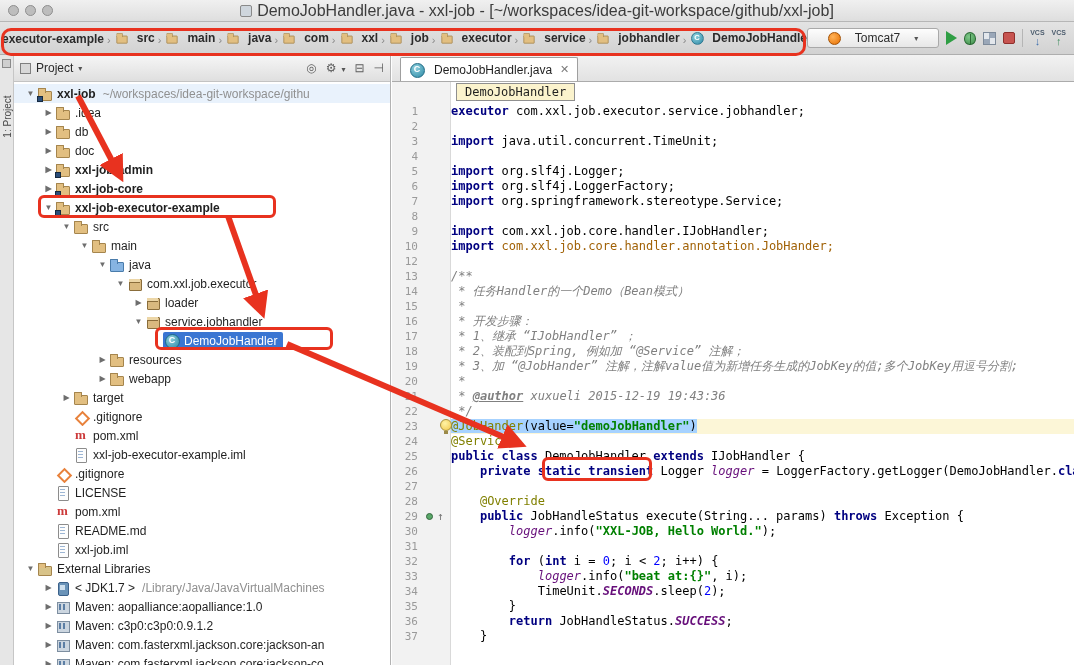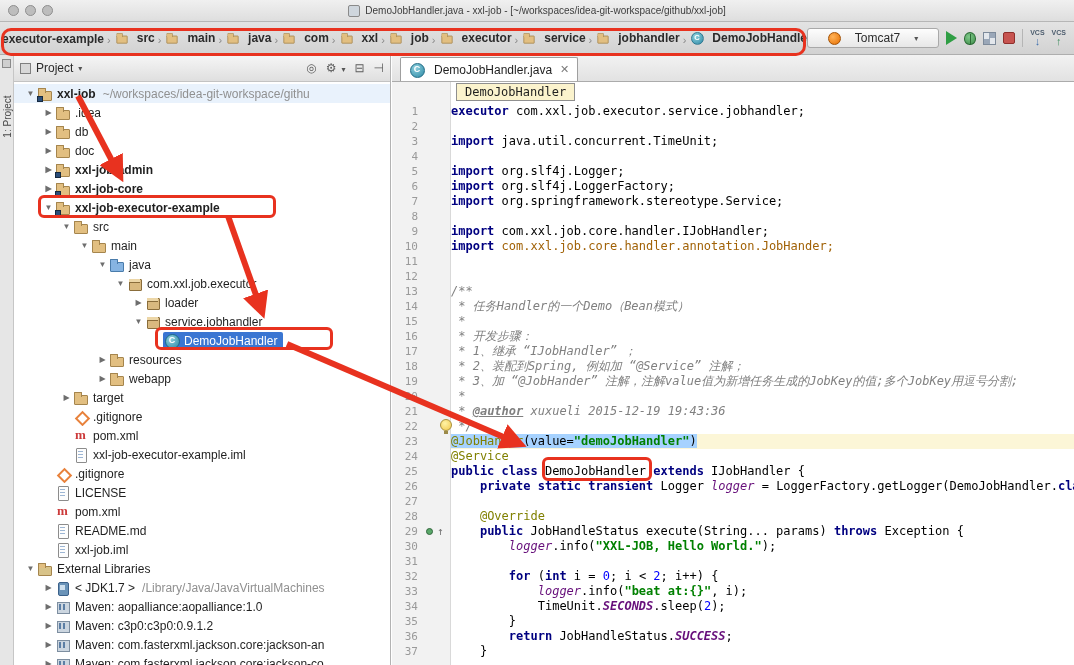--- a/index.html
+++ b/index.html
@@ -6,21 +6,21 @@
   html,body { width:1074px; height:665px; overflow:hidden; font-family:"Liberation Sans", sans-serif; background:#fff; }
   #app { position:relative; width:1074px; height:665px; overflow:hidden; }
 
   
   .titlebar { position:absolute; left:0; top:0; width:1074px; height:22px;
     background:linear-gradient(#f0f0f0,#dedede); border-bottom:1px solid #b6b6b6;
     display:flex; align-items:center; justify-content:center; }
   .lights { position:absolute; left:8px; top:5px; display:flex; gap:6px; }
   .light { width:11px; height:11px; border-radius:50%; background:#bdbdbd; border:1px solid #8f8f8f; }
   .win-icon { width:12px; height:12px; border:1px solid #8a8a8a; border-radius:2px; background:#cfd6dd; margin-right:5px; }
-  .title-text { font-size:10px; color:#3c3c3c; white-space:nowrap; }
+  .title-text { font-size:16px; color:#3c3c3c; white-space:nowrap; }
 
   
   .navbar { position:absolute; left:0; top:22px; width:1074px; height:33px;
     background:linear-gradient(#e3e3e3,#d2d2d2); border-bottom:1px solid #aeaeae;
     display:flex; align-items:center; padding:0 4px 0 2px; }
   .crumbs { display:flex; align-items:flex-end; white-space:nowrap; overflow:hidden; flex:0 1 auto; }
   .nav-item { display:flex; align-items:center; gap:3px; font-size:12px; font-weight:600; color:#2b2b2b; cursor:default; }
   .nav-sep { color:#8a8a8a; font-size:11px; padding:0 3px; }
   .nav-right { margin-left:auto; display:flex; align-items:center; gap:7px; padding-right:4px; }
   .runcfg { display:flex; align-items:center; gap:14px; background:linear-gradient(#fdfdfd,#e7e7e7);
@@ -467,25 +467,20 @@
             <span class="lnum">9</span>
             <span class="gic"></span>
             <span class="ct"><span class="k">import </span><span>com.xxl.job.core.handler.IJobHandler;</span></span>
           </div>
           <div class="cline">
             <span class="lnum">10</span>
             <span class="gic"></span>
             <span class="ct"><span class="k">import </span><span class="gray">com.xxl.job.core.handler.annotation.JobHander;</span></span>
           </div>
           <div class="cline">
-            <span class="lnum">11</span>
-            <span class="gic"></span>
-            <span class="ct"></span>
-          </div>
-          <div class="cline">
             <span class="lnum">12</span>
             <span class="gic"></span>
             <span class="ct"></span>
           </div>
           <div class="cline">
             <span class="lnum">13</span>
             <span class="gic"></span>
             <span class="ct"><span class="doc">/**</span></span>
           </div>
           <div class="cline">

